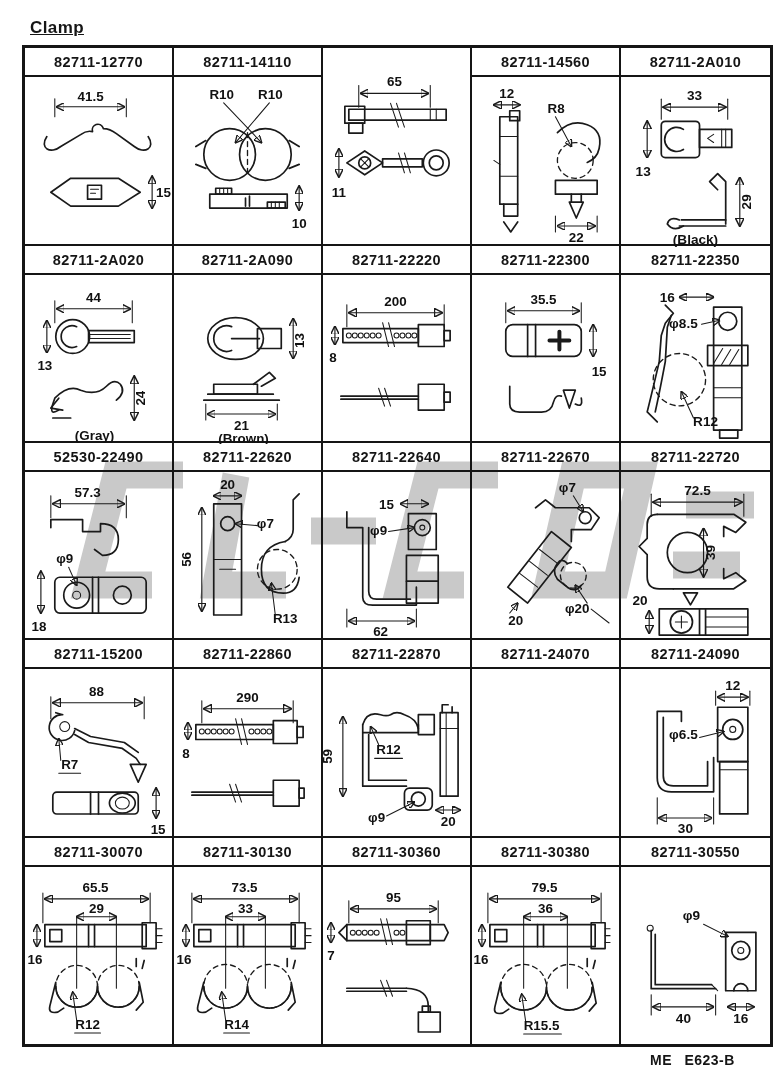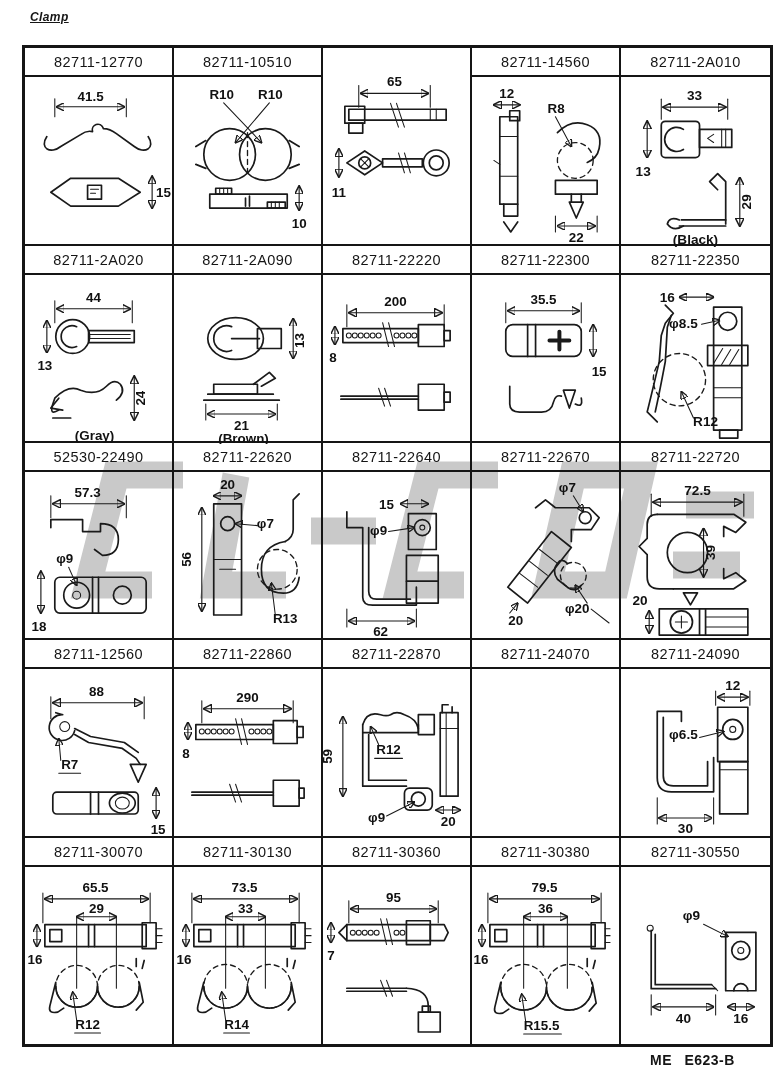--- a/index.html
+++ b/index.html
@@ -1,43 +1,43 @@
 <!DOCTYPE html>
 <html><head>
 <meta charset="utf-8">
 <style>
   html,body{margin:0;padding:0;}
   body{
     width:784px;height:1066px;position:relative;background:#ffffff;
     font-family:"Liberation Sans",sans-serif;color:#151515;overflow:hidden;
   }
   .page-title{
-    position:absolute;left:30px;top:10px;font-size:12px;font-weight:bold;
-    text-decoration:underline;letter-spacing:.4px;font-style:italic;
+    position:absolute;left:30px;top:18px;font-size:17px;font-weight:bold;
+    text-decoration:underline;letter-spacing:.4px;
   }
   .page-code{
     position:absolute;left:650px;top:1040px;font-size:14px;font-weight:bold;
     word-spacing:8px;letter-spacing:.5px;margin-top:12px;
   }
   .watermark{position:absolute;left:28px;top:443px;width:734px;height:202px;z-index:0;}
   .watermark path{fill:none;stroke:#c9c9c9;stroke-width:27;stroke-linecap:butt;stroke-linejoin:miter;}
   .grid{
     position:absolute;left:22px;top:45px;width:745px;height:996px;z-index:1;
     border:3px solid #151515;display:grid;
     grid-template-columns:repeat(5,1fr);
     grid-template-rows:198px 197px 197px 198px auto;
     background:transparent;
   }
   .cell{border-right:2px solid #151515;border-bottom:2px solid #151515;display:flex;flex-direction:column;min-width:0;}
   .cell:nth-child(5n){border-right:none;}
   .cell:nth-child(n+21){border-bottom:none;}
   .cell-header{
     height:27px;flex:0 0 27px;border-bottom:2px solid #151515;
     display:flex;align-items:center;justify-content:center;
-    font-weight:normal;font-size:14.5px;letter-spacing:.4px;white-space:nowrap;
+    font-weight:bold;font-size:14.5px;letter-spacing:.4px;white-space:nowrap;
   }
   .cell-body{flex:1;position:relative;}
   .cell-body svg{display:block;width:100%;height:100%;}
   svg path,svg rect,svg circle,svg ellipse,svg line,svg polygon,svg polyline{
     fill:none;stroke:#1a1a1a;stroke-width:1.7;stroke-linecap:round;stroke-linejoin:round;
   }
   svg .dim{stroke-width:1.15;}
   svg .thin{stroke-width:1.05;}
   svg .dash{stroke-dasharray:5 4;stroke-width:1.35;}
   svg .thick{stroke-width:4;}
@@ -83,21 +83,21 @@
         <path d="M26,116 L46,102 L94,102 L116,116 L94,130 L46,130 Z"></path>
         <rect x="63" y="109" width="14" height="14"></rect>
           <path class="thin" d="M66,113 l8,0 M66,117 l5,0"></path>
         <line class="dim" x1="128" y1="100" x2="128" y2="132" marker-start="url(#ar)" marker-end="url(#ar)"></line>
         <text x="132" y="121" text-anchor="start">15</text>
       </svg>
     </div>
   </div>
 
   <div class="cell">
-    <div class="cell-header">82711-10510</div>
+    <div class="cell-header">82711-14110</div>
     <div class="cell-body">
       <svg viewBox="0 0 148 170">
         <text x="48" y="22" text-anchor="middle">R10</text>
         <text x="97" y="22" text-anchor="middle">R10</text>
         <line class="thin" x1="50" y1="26" x2="88" y2="66" marker-end="url(#ar)"></line>
         <line class="thin" x1="96" y1="26" x2="62" y2="66" marker-end="url(#ar)"></line>
         <circle cx="56" cy="78" r="26"></circle>
           <circle cx="92" cy="78" r="26"></circle>
         <line class="dash" x1="74" y1="56" x2="74" y2="100"></line>
         <path d="M32,64 l-10,6 M32,92 l-10,-4 M116,64 l10,6 M116,92 l10,-4"></path>
@@ -414,21 +414,21 @@
         <rect x="38" y="136" width="88" height="26"></rect>
         <circle cx="60" cy="149" r="11"></circle>
           <path class="thin" d="M54,149 L66,149 M60,143 L60,155"></path>
         <path d="M78,136 L78,162 M84,136 L84,162"></path>
         <path class="thin" d="M84,144 L126,144 M84,154 L126,154"></path>
       </svg>
     </div>
   </div>
 
   <div class="cell">
-    <div class="cell-header">82711-12560</div>
+    <div class="cell-header">82711-15200</div>
     <div class="cell-body">
       <svg viewBox="0 0 148 170">
         <line class="thin" x1="26" y1="28" x2="26" y2="50"></line>
           <line class="thin" x1="120" y1="28" x2="120" y2="50"></line>
         <line class="dim" x1="28" y1="34" x2="118" y2="34" marker-start="url(#ar)" marker-end="url(#ar)"></line>
         <text x="72" y="27" text-anchor="middle">88</text>
         <path d="M50,62 A13,13 0 1 1 38,46 l-7,-2"></path>
         <circle class="thin" cx="40" cy="58" r="5"></circle>
         <path d="M50,66 L64,74 L98,80 L112,90 L116,96 M50,60 L66,68 L100,74 L114,84"></path>
         <text x="45" y="101" text-anchor="middle">R7</text>

